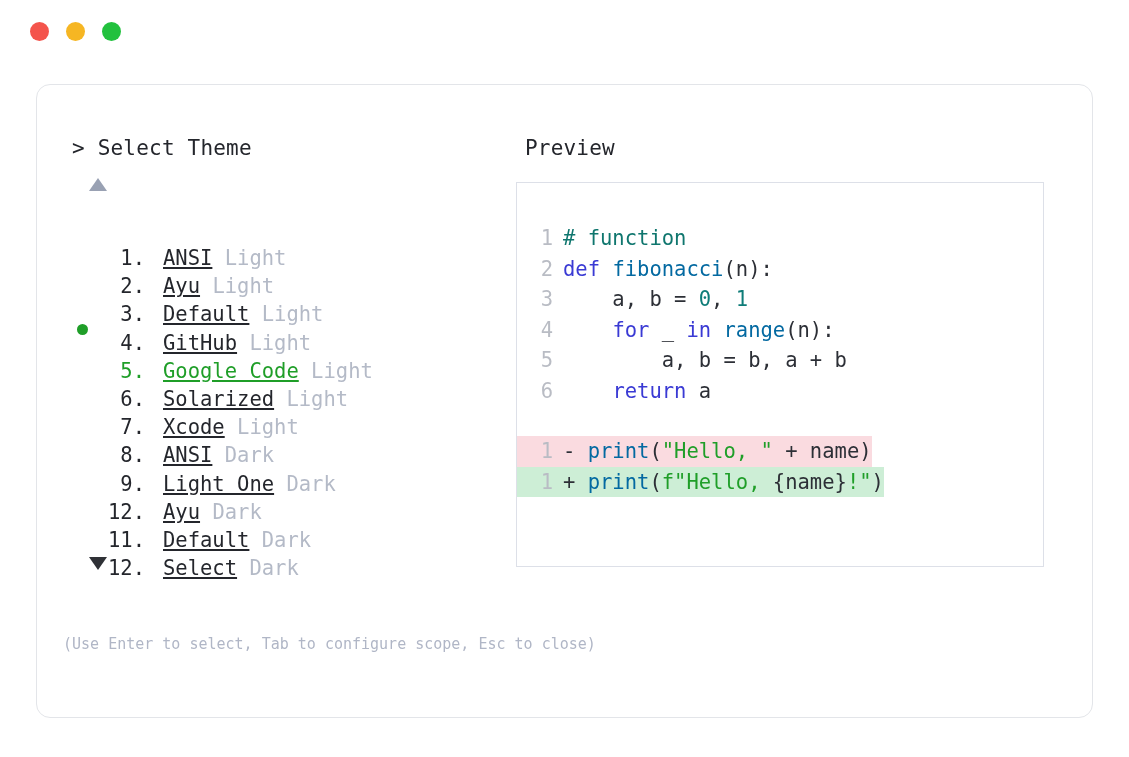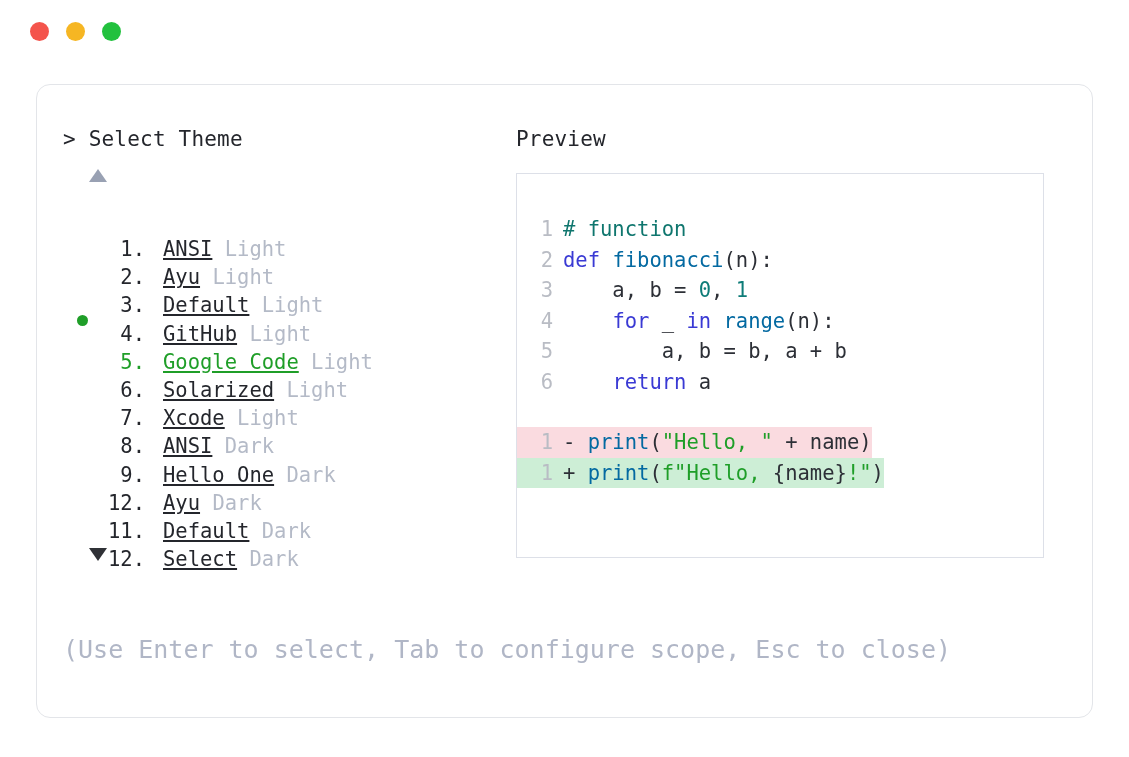--- a/index.html
+++ b/index.html
@@ -63,21 +63,21 @@
     top: 44px;
     width: 530px;
   }
 
   .pane-heading {
     font-size: 21px;
     color: #24262c;
     letter-spacing: 0.2px;
     white-space: pre;
     line-height: 1;
-    margin: 0;
+    margin: 9px;
   }
 
   
   .arrow {
     width: 0;
     height: 0;
     margin-left: 26px;
   }
   .arrow-up {
     margin-top: 19px;
@@ -133,21 +133,21 @@
   .theme-row.selected .idx,
   .theme-row.selected .dotsep,
   .theme-row.selected .tname { color: #1f9e28; }
   .theme-row.selected .tmode { color: #b4bac7; }
 
   
   .hint {
     position: absolute;
     left: 26px;
     top: 550px;
-    font-size: 25px;
+    font-size: 15px;
     color: #b0b6c6;
     white-space: pre;
   }
 
   
   .preview-box {
     margin-top: 23px;
     width: 528px;
     height: 385px;
     box-sizing: border-box;
@@ -207,21 +207,21 @@
       <div class="arrow arrow-up"></div>
       <ul class="theme-list" id="theme-list">
           <li class="theme-row"><span class="bullet-cell"></span><span class="idx">1.</span><span class="dotsep"> </span><span class="tname">ANSI</span><span> </span><span class="tmode">Light</span></li>
           <li class="theme-row"><span class="bullet-cell"></span><span class="idx">2.</span><span class="dotsep"> </span><span class="tname">Ayu</span><span> </span><span class="tmode">Light</span></li>
           <li class="theme-row"><span class="bullet-cell"></span><span class="idx">3.</span><span class="dotsep"> </span><span class="tname">Default</span><span> </span><span class="tmode">Light</span></li>
           <li class="theme-row"><span class="bullet-cell"></span><span class="idx">4.</span><span class="dotsep"> </span><span class="tname">GitHub</span><span> </span><span class="tmode">Light</span></li>
           <li class="theme-row selected"><span class="bullet-cell"><span class="bullet"></span></span><span class="idx">5.</span><span class="dotsep"> </span><span class="tname">Google Code</span><span> </span><span class="tmode">Light</span></li>
           <li class="theme-row"><span class="bullet-cell"></span><span class="idx">6.</span><span class="dotsep"> </span><span class="tname">Solarized</span><span> </span><span class="tmode">Light</span></li>
           <li class="theme-row"><span class="bullet-cell"></span><span class="idx">7.</span><span class="dotsep"> </span><span class="tname">Xcode</span><span> </span><span class="tmode">Light</span></li>
           <li class="theme-row"><span class="bullet-cell"></span><span class="idx">8.</span><span class="dotsep"> </span><span class="tname">ANSI</span><span> </span><span class="tmode">Dark</span></li>
-          <li class="theme-row"><span class="bullet-cell"></span><span class="idx">9.</span><span class="dotsep"> </span><span class="tname">Hello One</span><span> </span><span class="tmode">Dark</span></li>
+          <li class="theme-row"><span class="bullet-cell"></span><span class="idx">9.</span><span class="dotsep"> </span><span class="tname">Light One</span><span> </span><span class="tmode">Dark</span></li>
           <li class="theme-row"><span class="bullet-cell"></span><span class="idx">12.</span><span class="dotsep"> </span><span class="tname">Ayu</span><span> </span><span class="tmode">Dark</span></li>
           <li class="theme-row"><span class="bullet-cell"></span><span class="idx">11.</span><span class="dotsep"> </span><span class="tname">Default</span><span> </span><span class="tmode">Dark</span></li>
           <li class="theme-row"><span class="bullet-cell"></span><span class="idx">12.</span><span class="dotsep"> </span><span class="tname">Select</span><span> </span><span class="tmode">Dark</span></li>
         </ul>
       <div class="arrow arrow-down"></div>
     </div>
 
     <div class="pane-right">
       <div class="pane-heading">Preview</div>
       <div class="preview-box">

